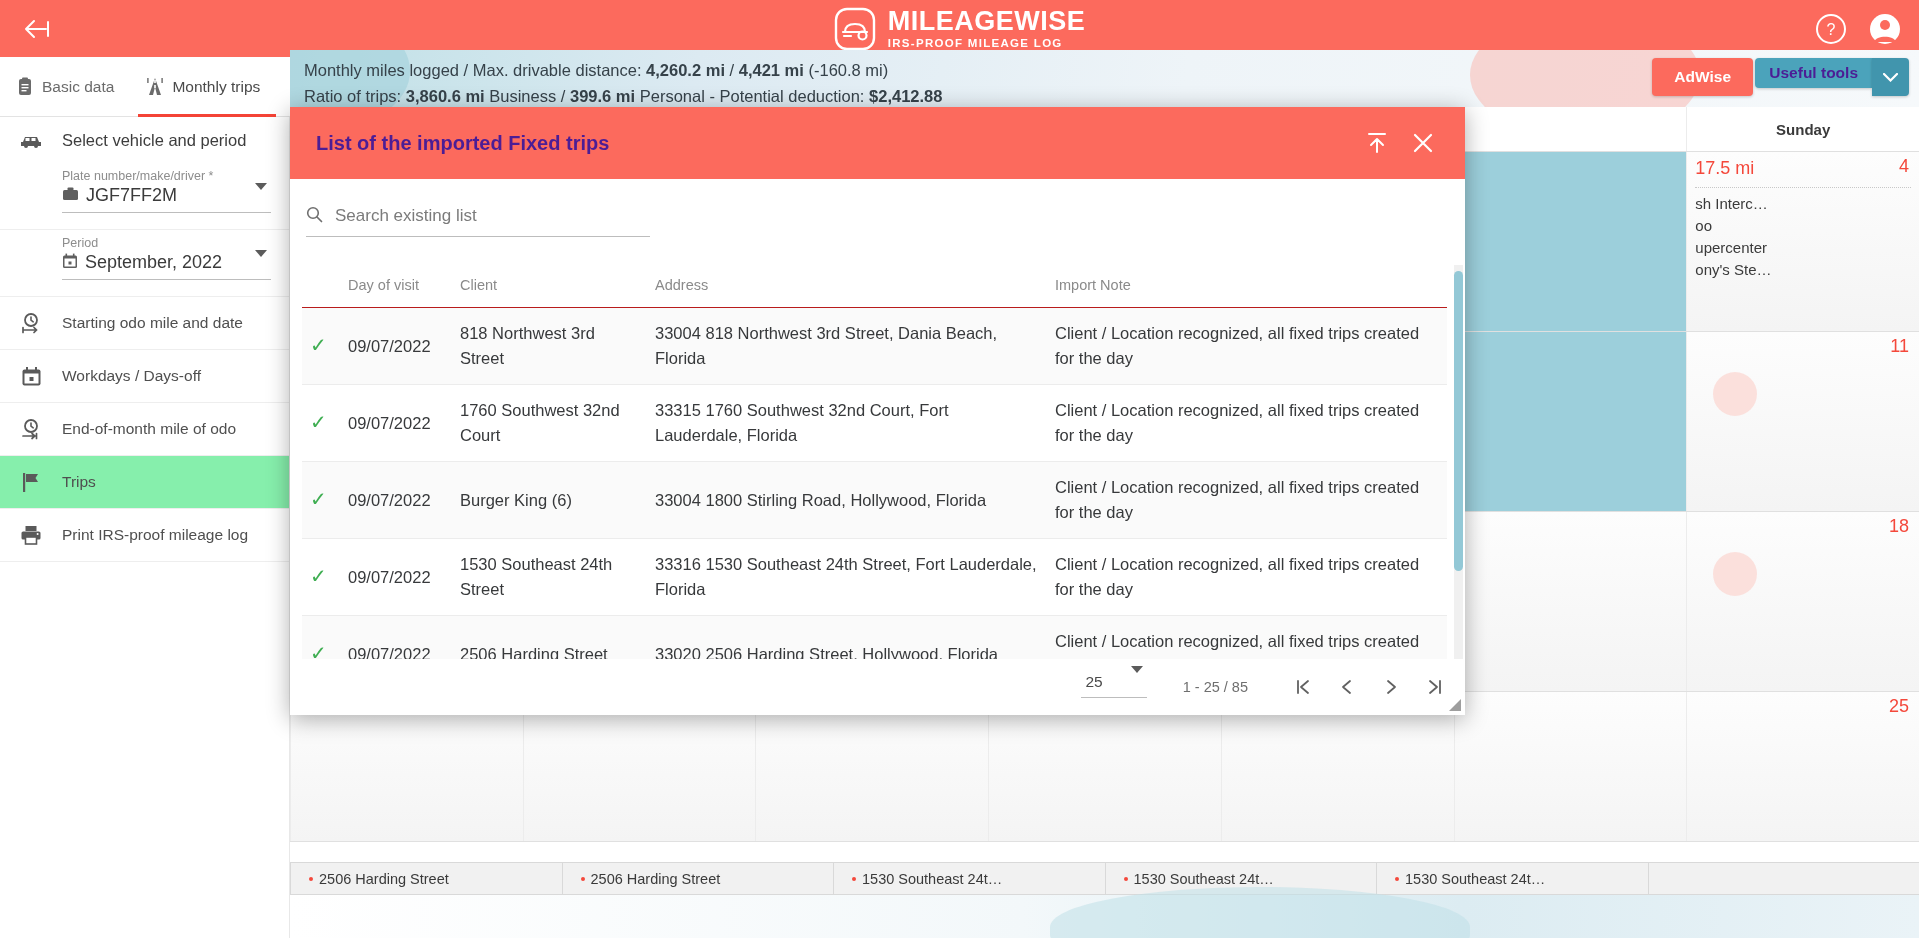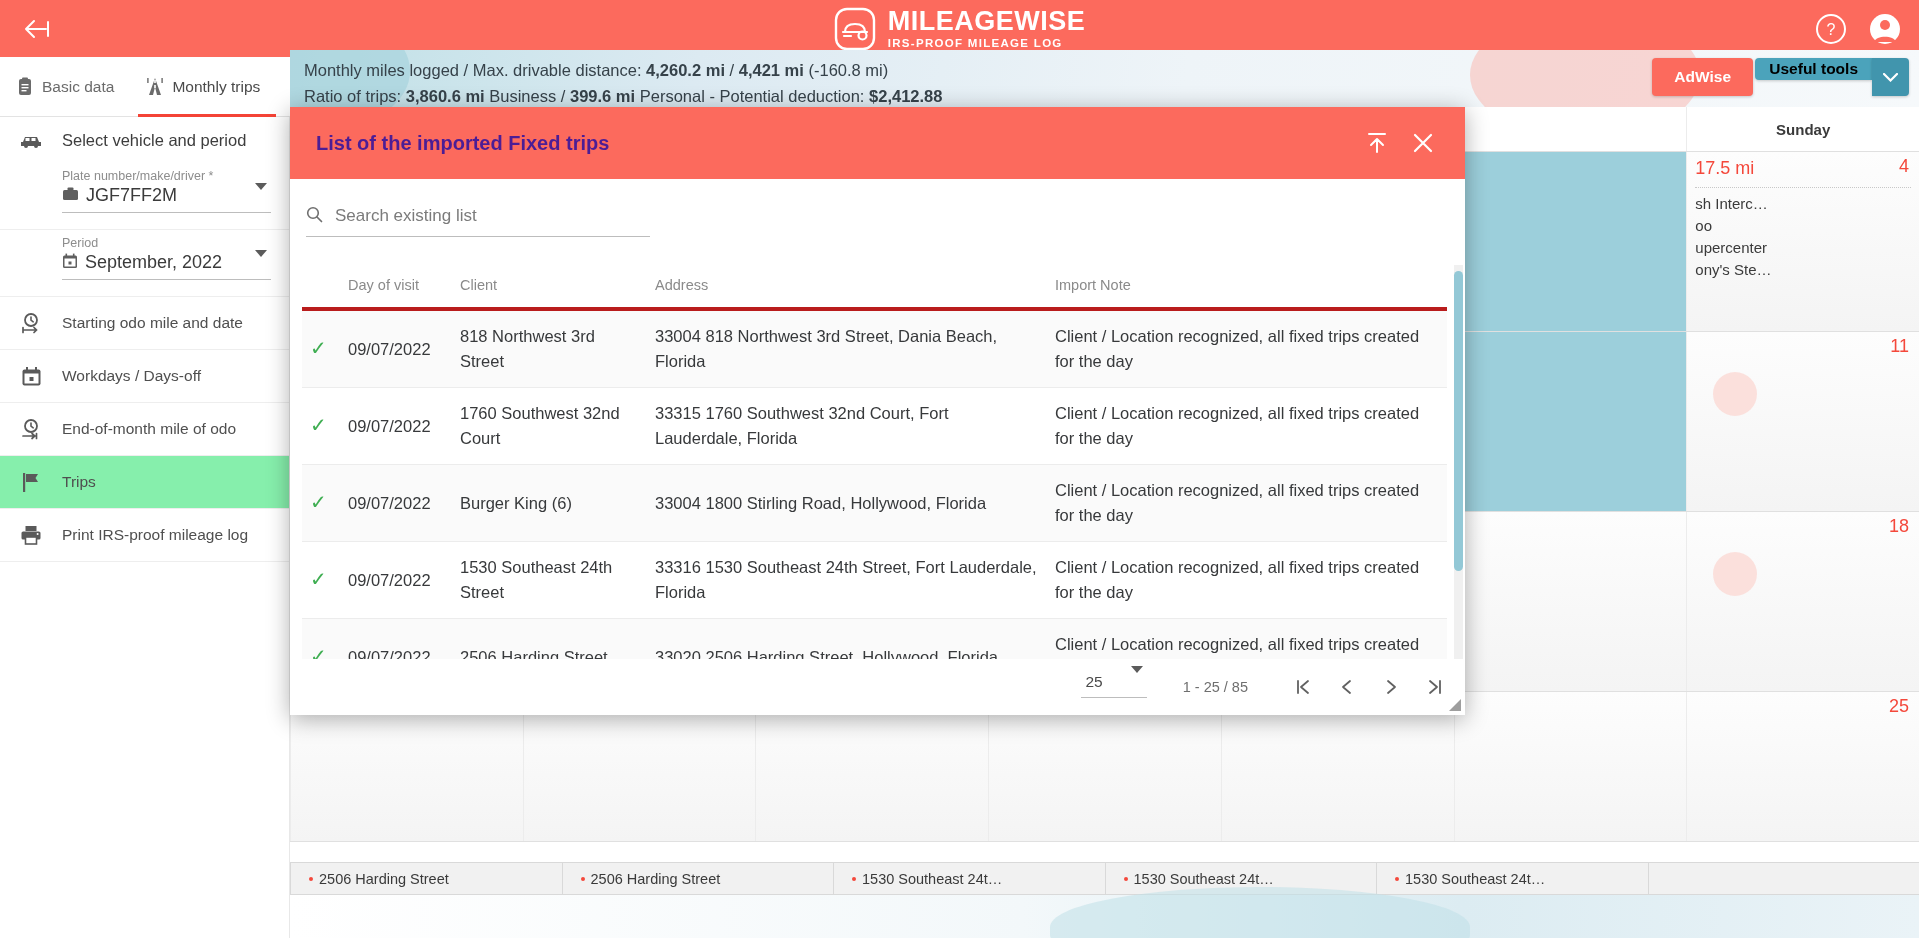--- a/index.html
+++ b/index.html
@@ -99,23 +99,23 @@
   .info-line { position:relative; font-size:16.5px; color:#36424a; line-height:26px; white-space:nowrap; }
   .info-line b { font-weight:bold; }
   .btn-adwise {
     position:absolute; right:166px; top:8px;
     background:#fc6a5d; color:#fff; border:none; border-radius:4px;
     height:38px; padding:0 22px; font-size:15.5px; font-weight:bold; cursor:pointer;
     box-shadow:0 1px 3px rgba(0,0,0,.2);
   }
   .btn-tools {
     position:absolute; right:47px; top:8px;
-    background:#4ba3bb; color:#000000; border:none;
+    background:#4ba3bb; color:#4c1d95; border:none;
     border-radius:4px 0 0 4px;
-    height:22px; padding:0 14px; font-size:15.5px; font-weight:bold; cursor:pointer;
+    height:30px; padding:0 14px; font-size:15.5px; font-weight:bold; cursor:pointer;
     box-shadow:0 1px 3px rgba(0,0,0,.2);
   }
   .btn-tools-caret {
     position:absolute; right:10px; top:8px;
     background:#4195ad; color:#fff; border:none; border-radius:0 4px 4px 0;
     width:37px; height:38px; cursor:pointer; display:flex; align-items:center; justify-content:center;
     box-shadow:0 1px 3px rgba(0,0,0,.2);
   }
 
   
@@ -187,21 +187,21 @@
   .search-input {
     border:none; outline:none; font-size:17px; color:#6d6d6d;
     font-family:"Liberation Sans", sans-serif; width:300px; background:transparent;
   }
   .search-input::placeholder { color:#7b7b7b; }
 
   .tablewrap { position:absolute; left:12px; right:12px; top:86px; bottom:56px; overflow:hidden; }
   table.ftable { width:1145px; border-collapse:collapse; table-layout:fixed; }
   table.ftable th {
     text-align:left; font-size:14.5px; color:#8a8a8a; font-weight:normal;
-    padding:12px 8px 14px 8px; border-bottom:4px solid #b91c1c;
+    padding:12px 8px 14px 8px; border-bottom:1px solid #b91c1c;
   }
   table.ftable td {
     font-size:16.5px; color:#37393b; padding:13px 8px; vertical-align:middle;
     border-bottom:1px solid #ececec; line-height:25px;
   }
   table.ftable tr.alt td { background:#fafafa; }
   .col-chk { width:38px; }
   .col-day { width:112px; }
   .col-client { width:195px; }
   .col-addr { width:400px; }

